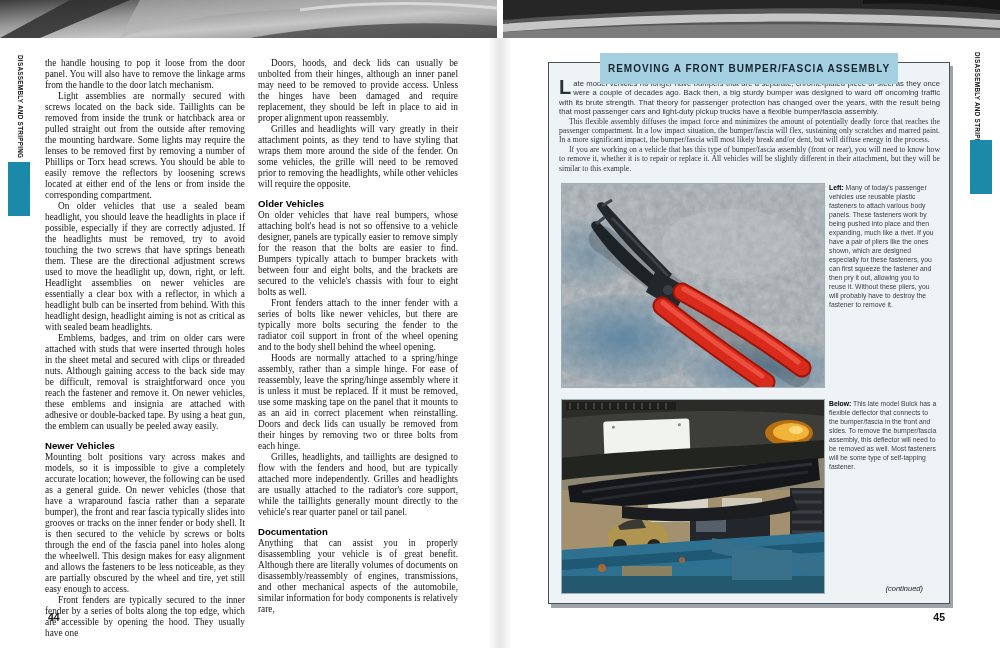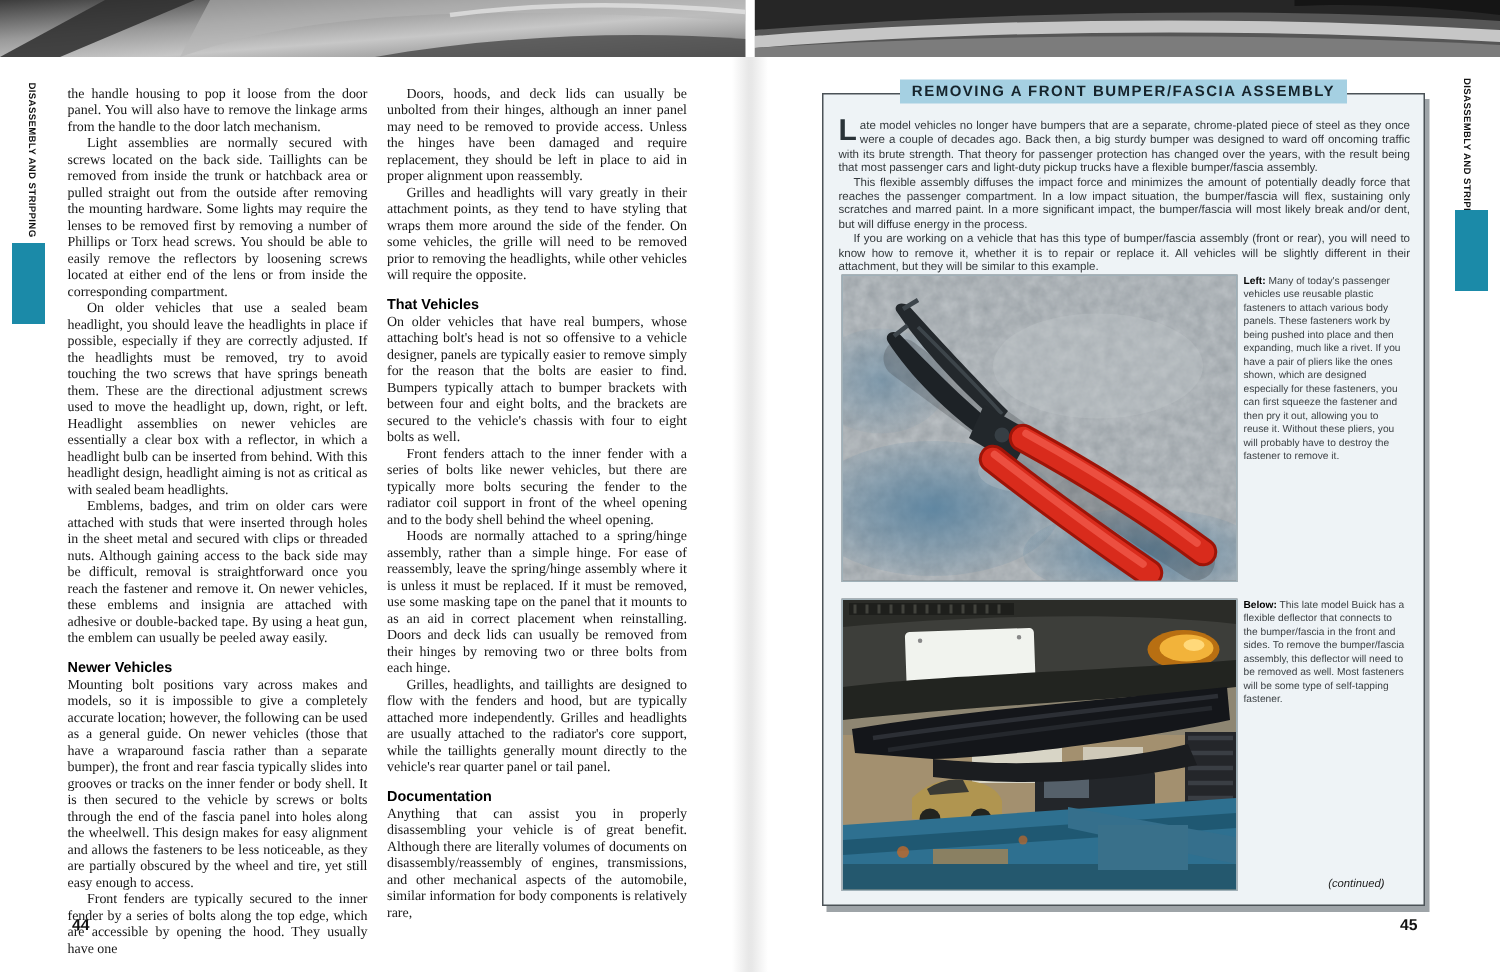--- a/index.html
+++ b/index.html
@@ -24,27 +24,27 @@
   .col{width:200px;font-size:9.3px;line-height:11px;color:#151515;text-align:justify;}
   .col p{margin:0;}
   .col p.ind{text-indent:13px;}
   .col h4{margin:8px 0 1px 0;font-family:"Liberation Sans",sans-serif;font-size:9.6px;color:#000;}
 
   .pagenum{position:absolute;font-family:"Liberation Sans",sans-serif;font-weight:bold;font-size:10.5px;color:#111;}
 
   
   .fbox{position:absolute;left:548px;top:62px;width:400px;height:540px;background:#eef3f6;
         border:1.5px solid #4b5257;box-shadow:3px 4px 0 rgba(125,134,139,.75);}
-  .ftitle{position:absolute;left:51px;top:-10px;width:298px;height:16px;background:#a5d0e2;
+  .ftitle{position:absolute;left:51px;top:-10px;width:298px;height:31px;background:#a5d0e2;
           display:flex;align-items:center;justify-content:center;font-family:"Liberation Sans",sans-serif;
           font-weight:bold;font-size:10px;letter-spacing:1px;color:#16242c;z-index:3;}
   .intro{margin:16px 9px 0 10px;font-family:"Liberation Sans",sans-serif;font-size:7.7px;
          line-height:9.4px;color:#33383b;text-align:justify;}
   .intro p{margin:0;}
-  .intro p.ind{text-indent:10px;}
+  .intro p.ind{text-indent:10px;font-family:Liberation Serif, serif;}
   .dropcap{float:left;font-size:20px;line-height:17px;font-weight:bold;color:#2a3338;margin:0 2px 0 0;}
 
   .photo{position:absolute;left:12px;width:262px;border:1px solid #9fb0b8;background:#777;}
   .photo svg{display:block;}
   .cap{position:absolute;left:280px;width:108px;font-family:"Liberation Sans",sans-serif;
        font-size:6.8px;line-height:9px;color:#3c4144;text-align:left;}
   .cap b{color:#000;}
   .continued{position:absolute;right:26px;top:521px;font-family:"Liberation Sans",sans-serif;
              font-style:italic;font-size:7.5px;color:#222;padding-left:28px;}
 </style>
@@ -93,21 +93,21 @@
     <p class="ind">Light assemblies are normally secured with screws located on the back side. Taillights can be removed from inside the trunk or hatchback area or pulled straight out from the outside after removing the mounting hardware. Some lights may require the lenses to be removed first by removing a number of Phillips or Torx head screws. You should be able to easily remove the reflectors by loosening screws located at either end of the lens or from inside the corresponding compartment.</p>
     <p class="ind">On older vehicles that use a sealed beam headlight, you should leave the headlights in place if possible, especially if they are correctly adjusted. If the headlights must be removed, try to avoid touching the two screws that have springs beneath them. These are the directional adjustment screws used to move the headlight up, down, right, or left. Headlight assemblies on newer vehicles are essentially a clear box with a reflector, in which a headlight bulb can be inserted from behind. With this headlight design, headlight aiming is not as critical as with sealed beam headlights.</p>
     <p class="ind">Emblems, badges, and trim on older cars were attached with studs that were inserted through holes in the sheet metal and secured with clips or threaded nuts. Although gaining access to the back side may be difficult, removal is straightforward once you reach the fastener and remove it. On newer vehicles, these emblems and insignia are attached with adhesive or double-backed tape. By using a heat gun, the emblem can usually be peeled away easily.</p>
     <h4>Newer Vehicles</h4>
     <p>Mounting bolt positions vary across makes and models, so it is impossible to give a completely accurate location; however, the following can be used as a general guide. On newer vehicles (those that have a wraparound fascia rather than a separate bumper), the front and rear fascia typically slides into grooves or tracks on the inner fender or body shell. It is then secured to the vehicle by screws or bolts through the end of the fascia panel into holes along the wheelwell. This design makes for easy alignment and allows the fasteners to be less noticeable, as they are partially obscured by the wheel and tire, yet still easy enough to access.</p>
     <p class="ind">Front fenders are typically secured to the inner fender by a series of bolts along the top edge, which are accessible by opening the hood. They usually have one</p>
   </div>
   <div class="col">
     <p class="ind">Doors, hoods, and deck lids can usually be unbolted from their hinges, although an inner panel may need to be removed to provide access. Unless the hinges have been damaged and require replacement, they should be left in place to aid in proper alignment upon reassembly.</p>
     <p class="ind">Grilles and headlights will vary greatly in their attachment points, as they tend to have styling that wraps them more around the side of the fender. On some vehicles, the grille will need to be removed prior to removing the headlights, while other vehicles will require the opposite.</p>
-    <h4>That Vehicles</h4>
+    <h4>Older Vehicles</h4>
     <p>On older vehicles that have real bumpers, whose attaching bolt's head is not so offensive to a vehicle designer, panels are typically easier to remove simply for the reason that the bolts are easier to find. Bumpers typically attach to bumper brackets with between four and eight bolts, and the brackets are secured to the vehicle's chassis with four to eight bolts as well.</p>
     <p class="ind">Front fenders attach to the inner fender with a series of bolts like newer vehicles, but there are typically more bolts securing the fender to the radiator coil support in front of the wheel opening and to the body shell behind the wheel opening.</p>
     <p class="ind">Hoods are normally attached to a spring/hinge assembly, rather than a simple hinge. For ease of reassembly, leave the spring/hinge assembly where it is unless it must be replaced. If it must be removed, use some masking tape on the panel that it mounts to as an aid in correct placement when reinstalling. Doors and deck lids can usually be removed from their hinges by removing two or three bolts from each hinge.</p>
     <p class="ind">Grilles, headlights, and taillights are designed to flow with the fenders and hood, but are typically attached more independently. Grilles and headlights are usually attached to the radiator's core support, while the taillights generally mount directly to the vehicle's rear quarter panel or tail panel.</p>
     <h4>Documentation</h4>
     <p>Anything that can assist you in properly disassembling your vehicle is of great benefit. Although there are literally volumes of documents on disassembly/reassembly of engines, transmissions, and other mechanical aspects of the automobile, similar information for body components is relatively rare,</p>
   </div>
 </div>
 
 <div class="pagenum" style="left:48px;top:611px;">44</div>

